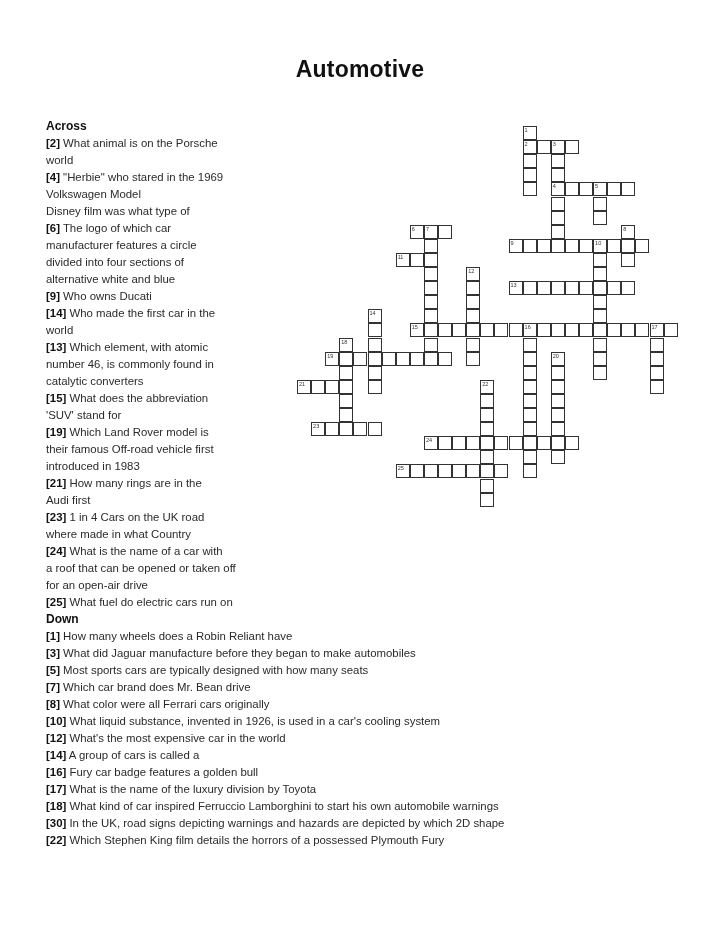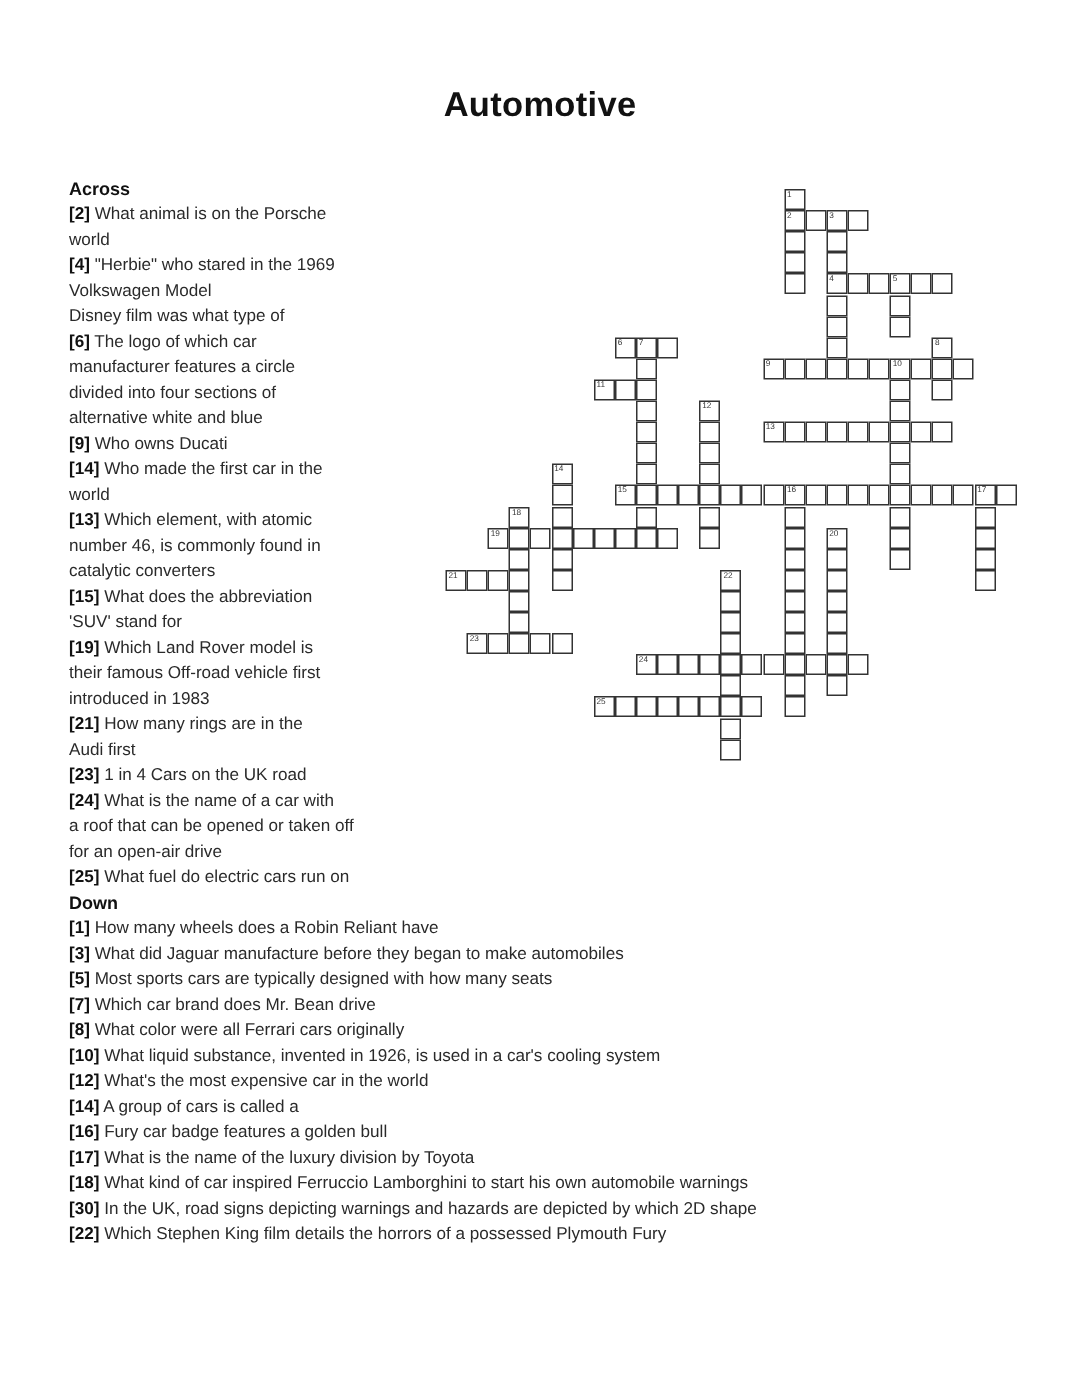--- a/index.html
+++ b/index.html
@@ -41,20 +41,21 @@
       <div class="clue narrow"><span>number 46, is commonly found in</span></div>
       <div class="clue narrow"><span>catalytic converters</span></div>
       <div class="clue narrow"><span class="num">[15]</span> <span>What does the abbreviation</span></div>
       <div class="clue narrow"><span>'SUV' stand for</span></div>
       <div class="clue narrow"><span class="num">[19]</span> <span>Which Land Rover model is</span></div>
       <div class="clue narrow"><span>their famous Off-road vehicle first</span></div>
       <div class="clue narrow"><span>introduced in 1983</span></div>
       <div class="clue narrow"><span class="num">[21]</span> <span>How many rings are in the</span></div>
       <div class="clue narrow"><span>Audi first</span></div>
       <div class="clue narrow"><span class="num">[23]</span> <span>1 in 4 Cars on the UK road</span></div>
+      <div class="clue narrow"><span>where made in what Country</span></div>
       <div class="clue narrow"><span class="num">[24]</span> <span>What is the name of a car with</span></div>
       <div class="clue narrow"><span>a roof that can be opened or taken off for an open-air drive</span></div>
       <div class="clue"><span class="num">[25]</span> <span>What fuel do electric cars run on</span></div>
     </div>
   <div class="heading">Down</div>
   <div class="down" id="down-list">
       <div class="clue"><span class="num">[1]</span> <span>How many wheels does a Robin Reliant have</span></div>
       <div class="clue"><span class="num">[3]</span> <span>What did Jaguar manufacture before they began to make automobiles</span></div>
       <div class="clue"><span class="num">[5]</span> <span>Most sports cars are typically designed with how many seats</span></div>
       <div class="clue"><span class="num">[7]</span> <span>Which car brand does Mr. Bean drive</span></div>

